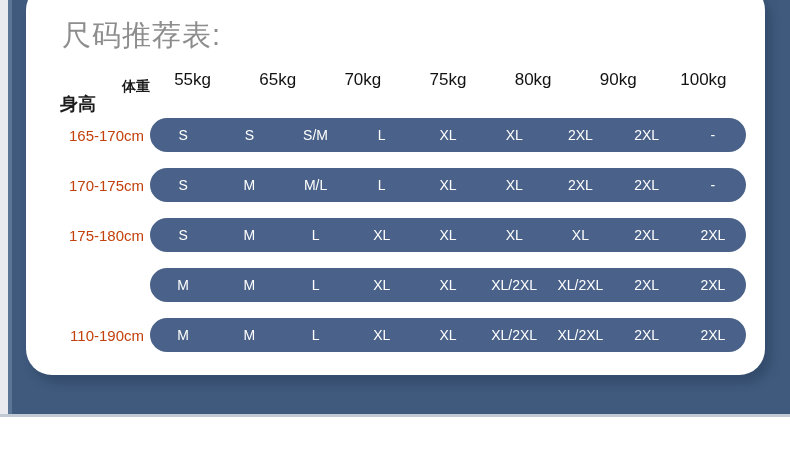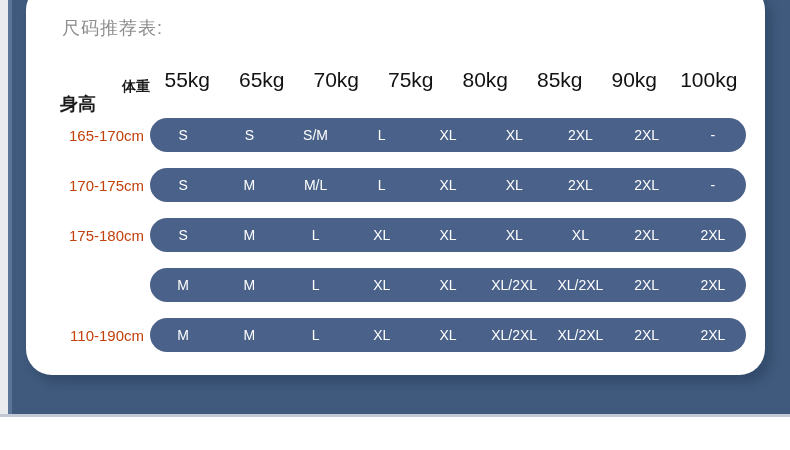--- a/index.html
+++ b/index.html
@@ -66,21 +66,21 @@
     background: #ffffff;
     border-radius: 26px;
     box-shadow: 6px 8px 10px rgba(26, 44, 68, 0.30);
   }
 
   
   #title {
     position: absolute;
     left: 62px;
     top: 16px;
-    font-size: 18px;
+    font-size: 29px;
     color: #8d8d8d;
     letter-spacing: 1px;
     white-space: nowrap;
   }
 
   
   #table {
     position: absolute;
     left: 56px;
     top: 60px;
@@ -127,21 +127,21 @@
     top: 0px;
     width: 596px;
     height: 40px;
     display: flex;
   }
   .header-cell {
     flex: 1 1 0;
     display: flex;
     align-items: center;
     justify-content: center;
-    font-size: 21px;
+    font-size: 17px;
     color: #121212;
     font-weight: 500;
     white-space: nowrap;
   }
 
   
   .data-row {
     position: relative;
     height: 50px;
   }
@@ -202,21 +202,20 @@
       <div class="corner-cell">
         <span class="corner-weight">体重</span>
         <span class="corner-height">身高</span>
       </div>
       <div class="headers">
         <div class="header-cell">55kg</div>
         <div class="header-cell">65kg</div>
         <div class="header-cell">70kg</div>
         <div class="header-cell">75kg</div>
         <div class="header-cell">80kg</div>
-        <div class="header-cell">85kg</div>
         <div class="header-cell">90kg</div>
         <div class="header-cell">100kg</div>
       </div>
     </div>
 
     <div class="data-row">
       <div class="row-label">165-170cm</div>
       <div class="pill">
         <div class="pill-cell">S</div>
         <div class="pill-cell">S</div>

